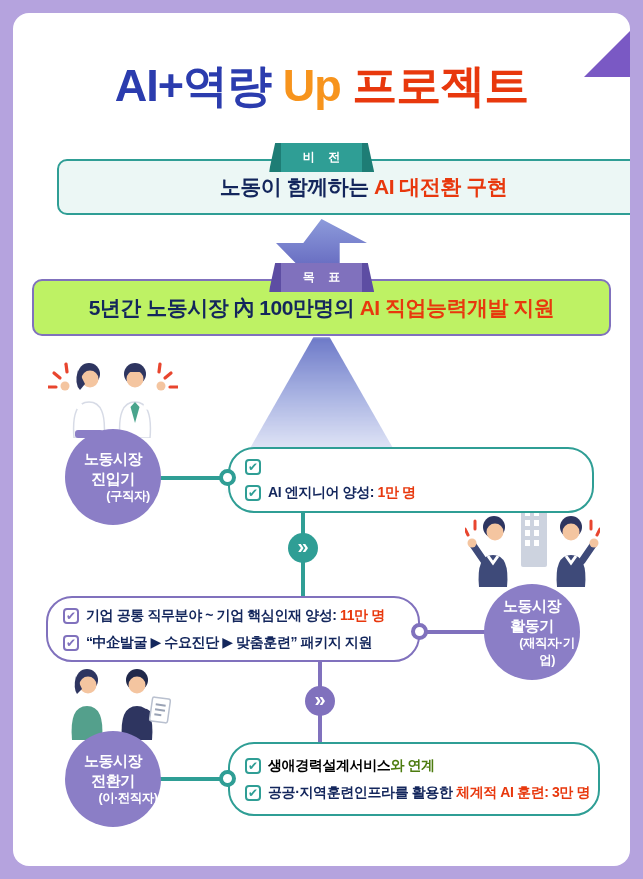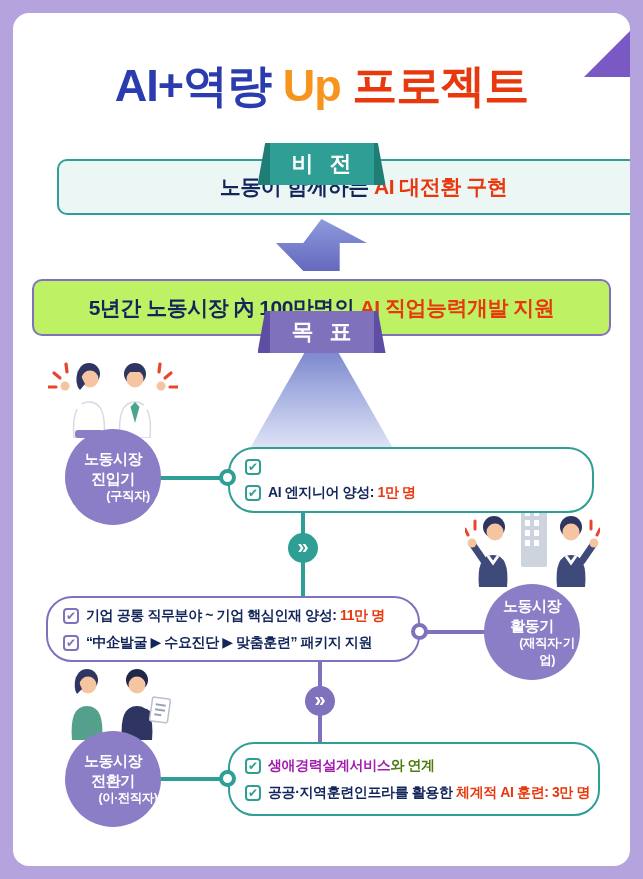--- a/index.html
+++ b/index.html
@@ -16,26 +16,26 @@
     position:absolute;left:571px;top:18px;width:46px;height:46px;
     background:#7a59c4;clip-path:polygon(100% 0,100% 100%,0 100%);
   }
   .title{
     position:absolute;top:48px;left:0;width:100%;margin:0;text-align:center;
     font-size:45px;font-weight:900;letter-spacing:-1px;line-height:1.1;
   }
   
   .badge{
     position:absolute;left:50%;transform:translateX(-50%);z-index:4;
-    color:#fff;font-size:22px;font-weight:bold;letter-spacing:5px;
+    color:#fff;font-size:12px;font-weight:bold;letter-spacing:5px;
     padding:6px 29px 6px 34px;white-space:nowrap;
     clip-path:polygon(6% 0,94% 0,100% 100%,0 100%);
   }
   .badge.teal{background:linear-gradient(90deg,#1e7d75 0 12px,#2f9e95 12px calc(100% - 12px),#1e7d75 calc(100% - 12px) 100%);}
-  .badge.purple{background:linear-gradient(90deg,#5d4da3 0 12px,#8071bd 12px calc(100% - 12px),#5d4da3 calc(100% - 12px) 100%);margin-top:48px;}
+  .badge.purple{background:linear-gradient(90deg,#5d4da3 0 12px,#8071bd 12px calc(100% - 12px),#5d4da3 calc(100% - 12px) 100%);}
   .badge-vision{top:130px;}
   .badge-goal{top:250px;}
   
   .vbox{
     position:absolute;border-radius:10px;display:flex;align-items:center;justify-content:center;
     z-index:3;box-sizing:border-box;
   }
   .vbox p{margin:0;font-size:21px;font-weight:bold;letter-spacing:-0.5px;white-space:nowrap;}
   .vision-box{left:44px;top:146px;width:613px;height:56px;background:#ecf7f5;border:2.5px solid #2f9e95;}
   .goal-box{left:19px;top:266px;width:579px;height:57px;background:#bef264;border:2.5px solid #8071bd;}
@@ -272,21 +272,21 @@
     <span>노동시장</span>
     <span>전환기</span>
     <span class="sub">(이·전직자)</span>
   </div>
   <div class="hline teal l3"></div>
   <span class="ring teal r3"></span>
 
   <div class="sbox teal box3">
     <div class="row">
       <span class="check">✔</span>
-      <span><span style="color: #a21caf; text-align: center;">생애경력설계서비스</span><span style="color: #4d7c0f;">와 연계</span></span>
+      <span><span style="color: #000000; text-align: center;">생애경력설계서비스</span><span style="color: #4d7c0f;">와 연계</span></span>
     </div>
     <div class="row">
       <span class="check">✔</span>
       <span><span style="color: rgb(19, 38, 92);">공공·지역훈련인프라를 활용한 </span><span style="color: rgb(232, 56, 13);">체계적 AI 훈련: 3만 명</span></span>
     </div>
   </div>
 
 </div>
 
 </body></html>

